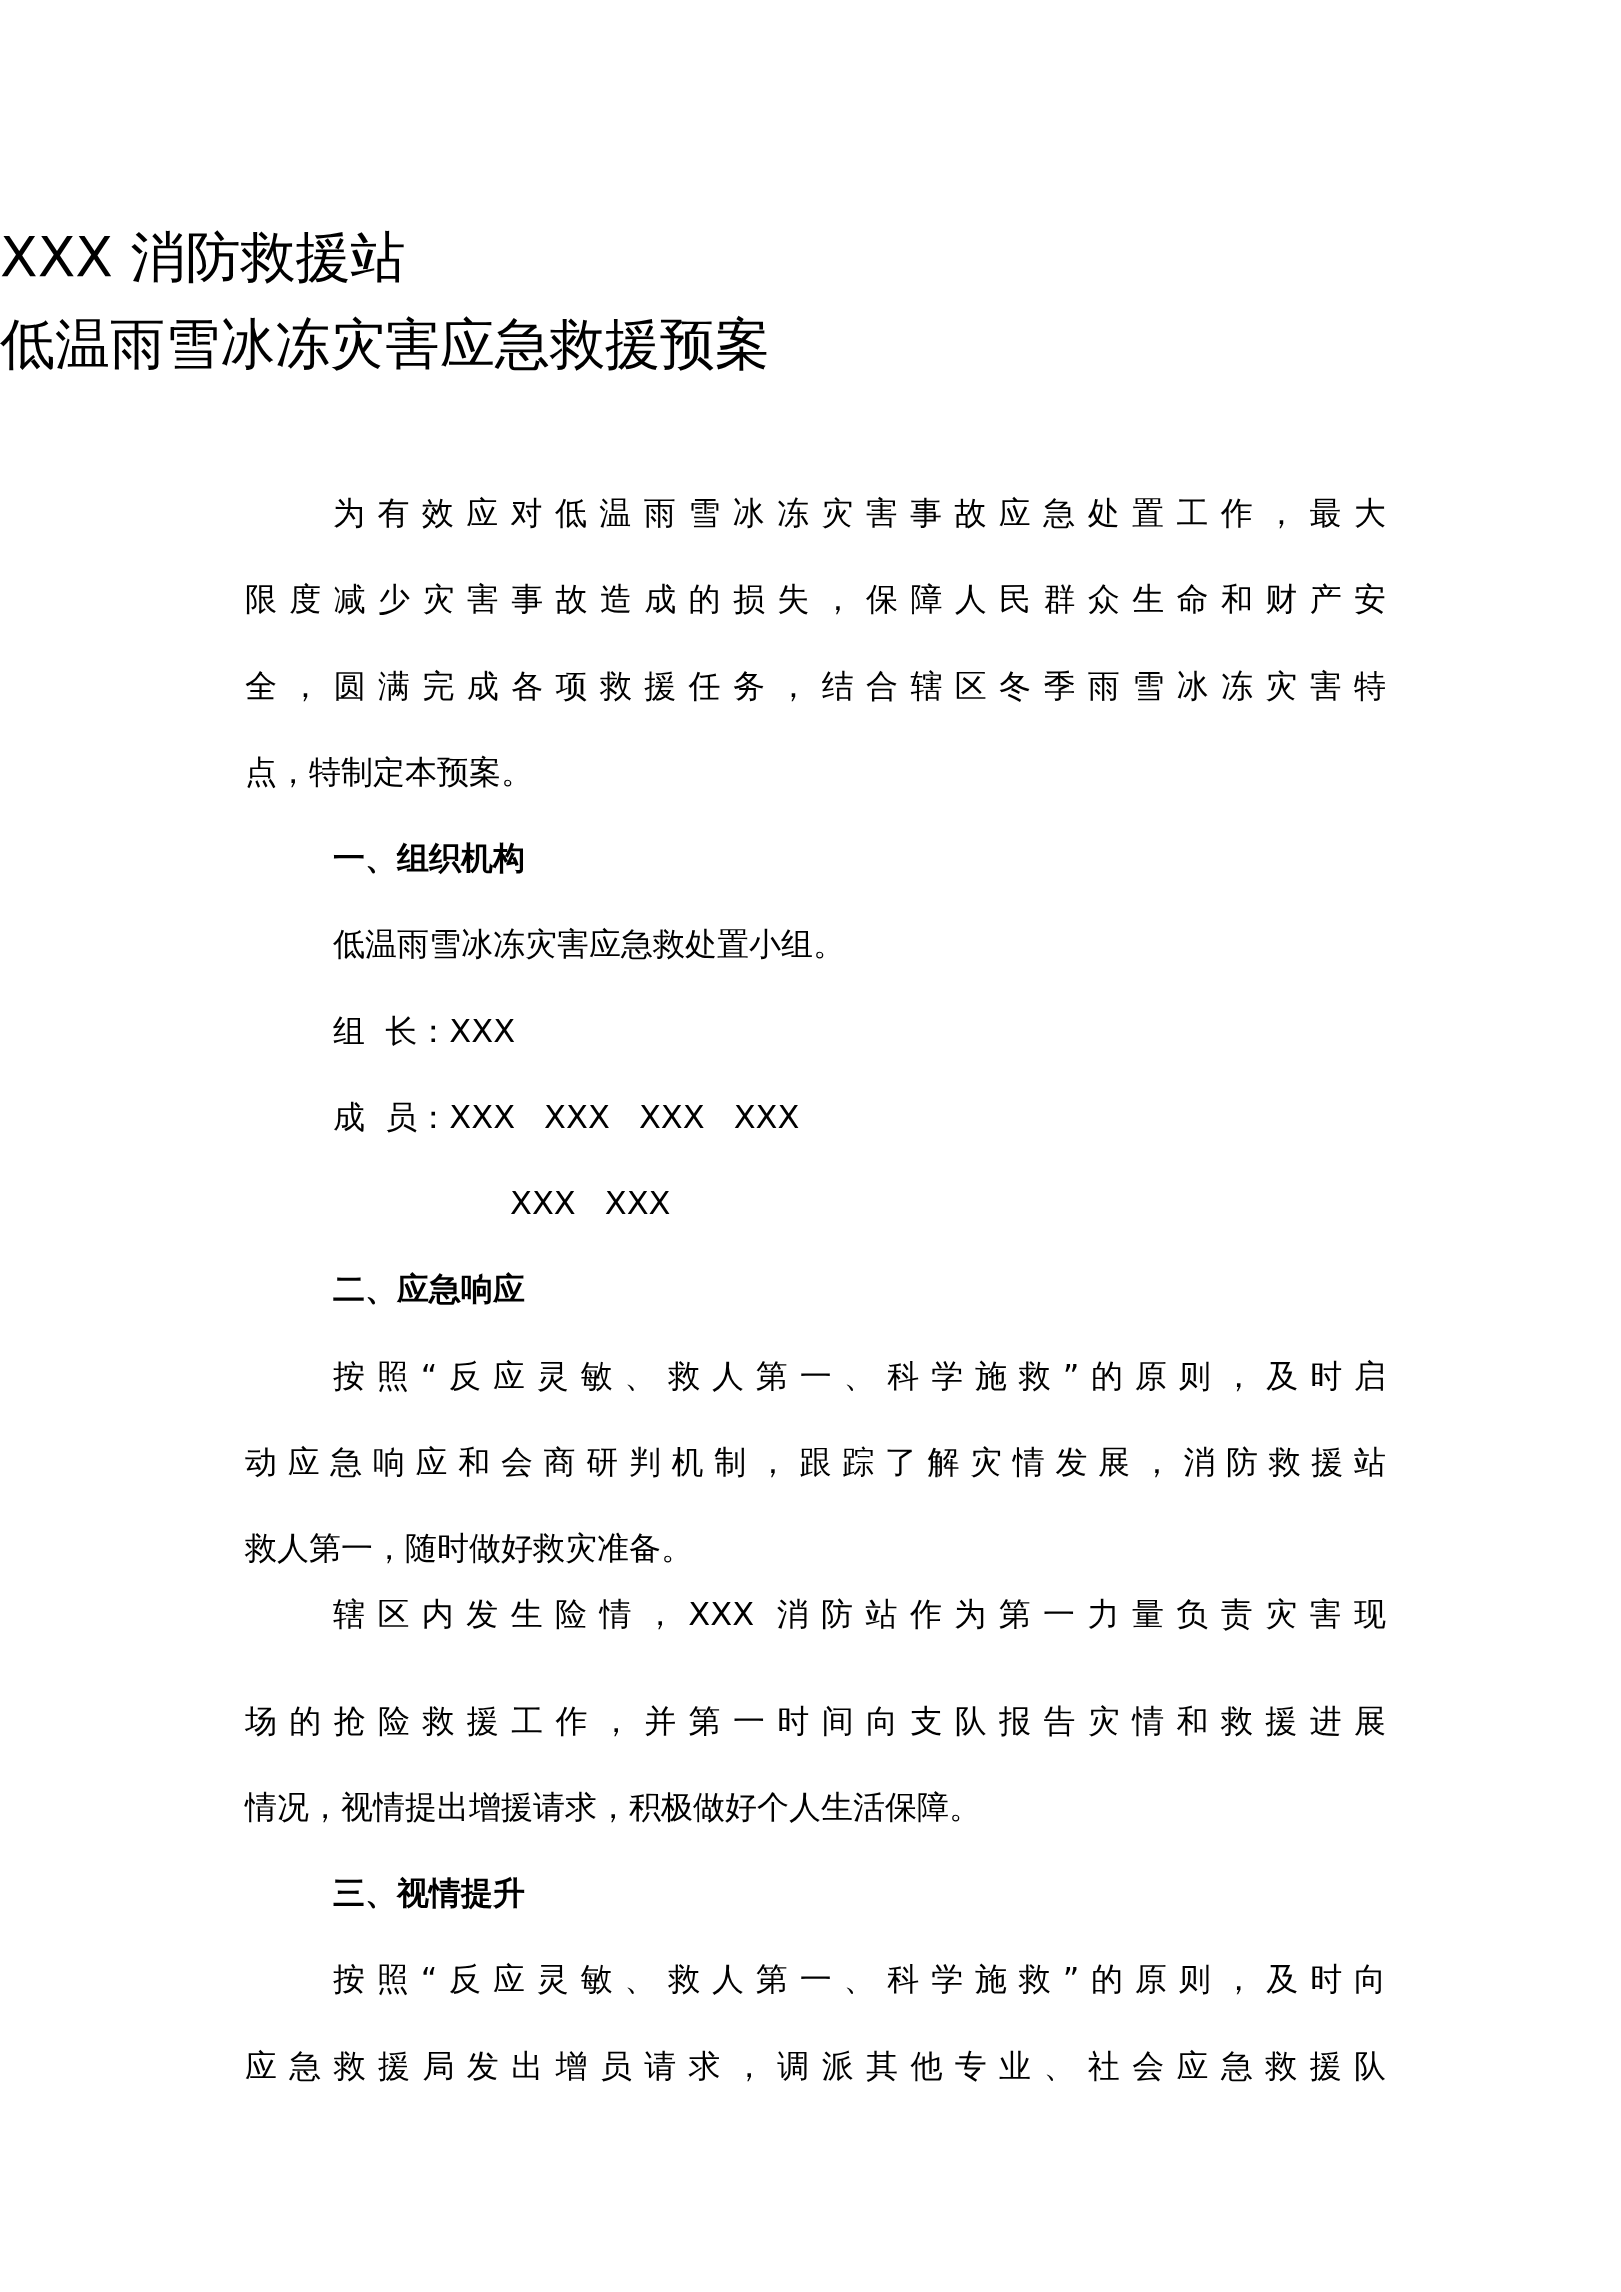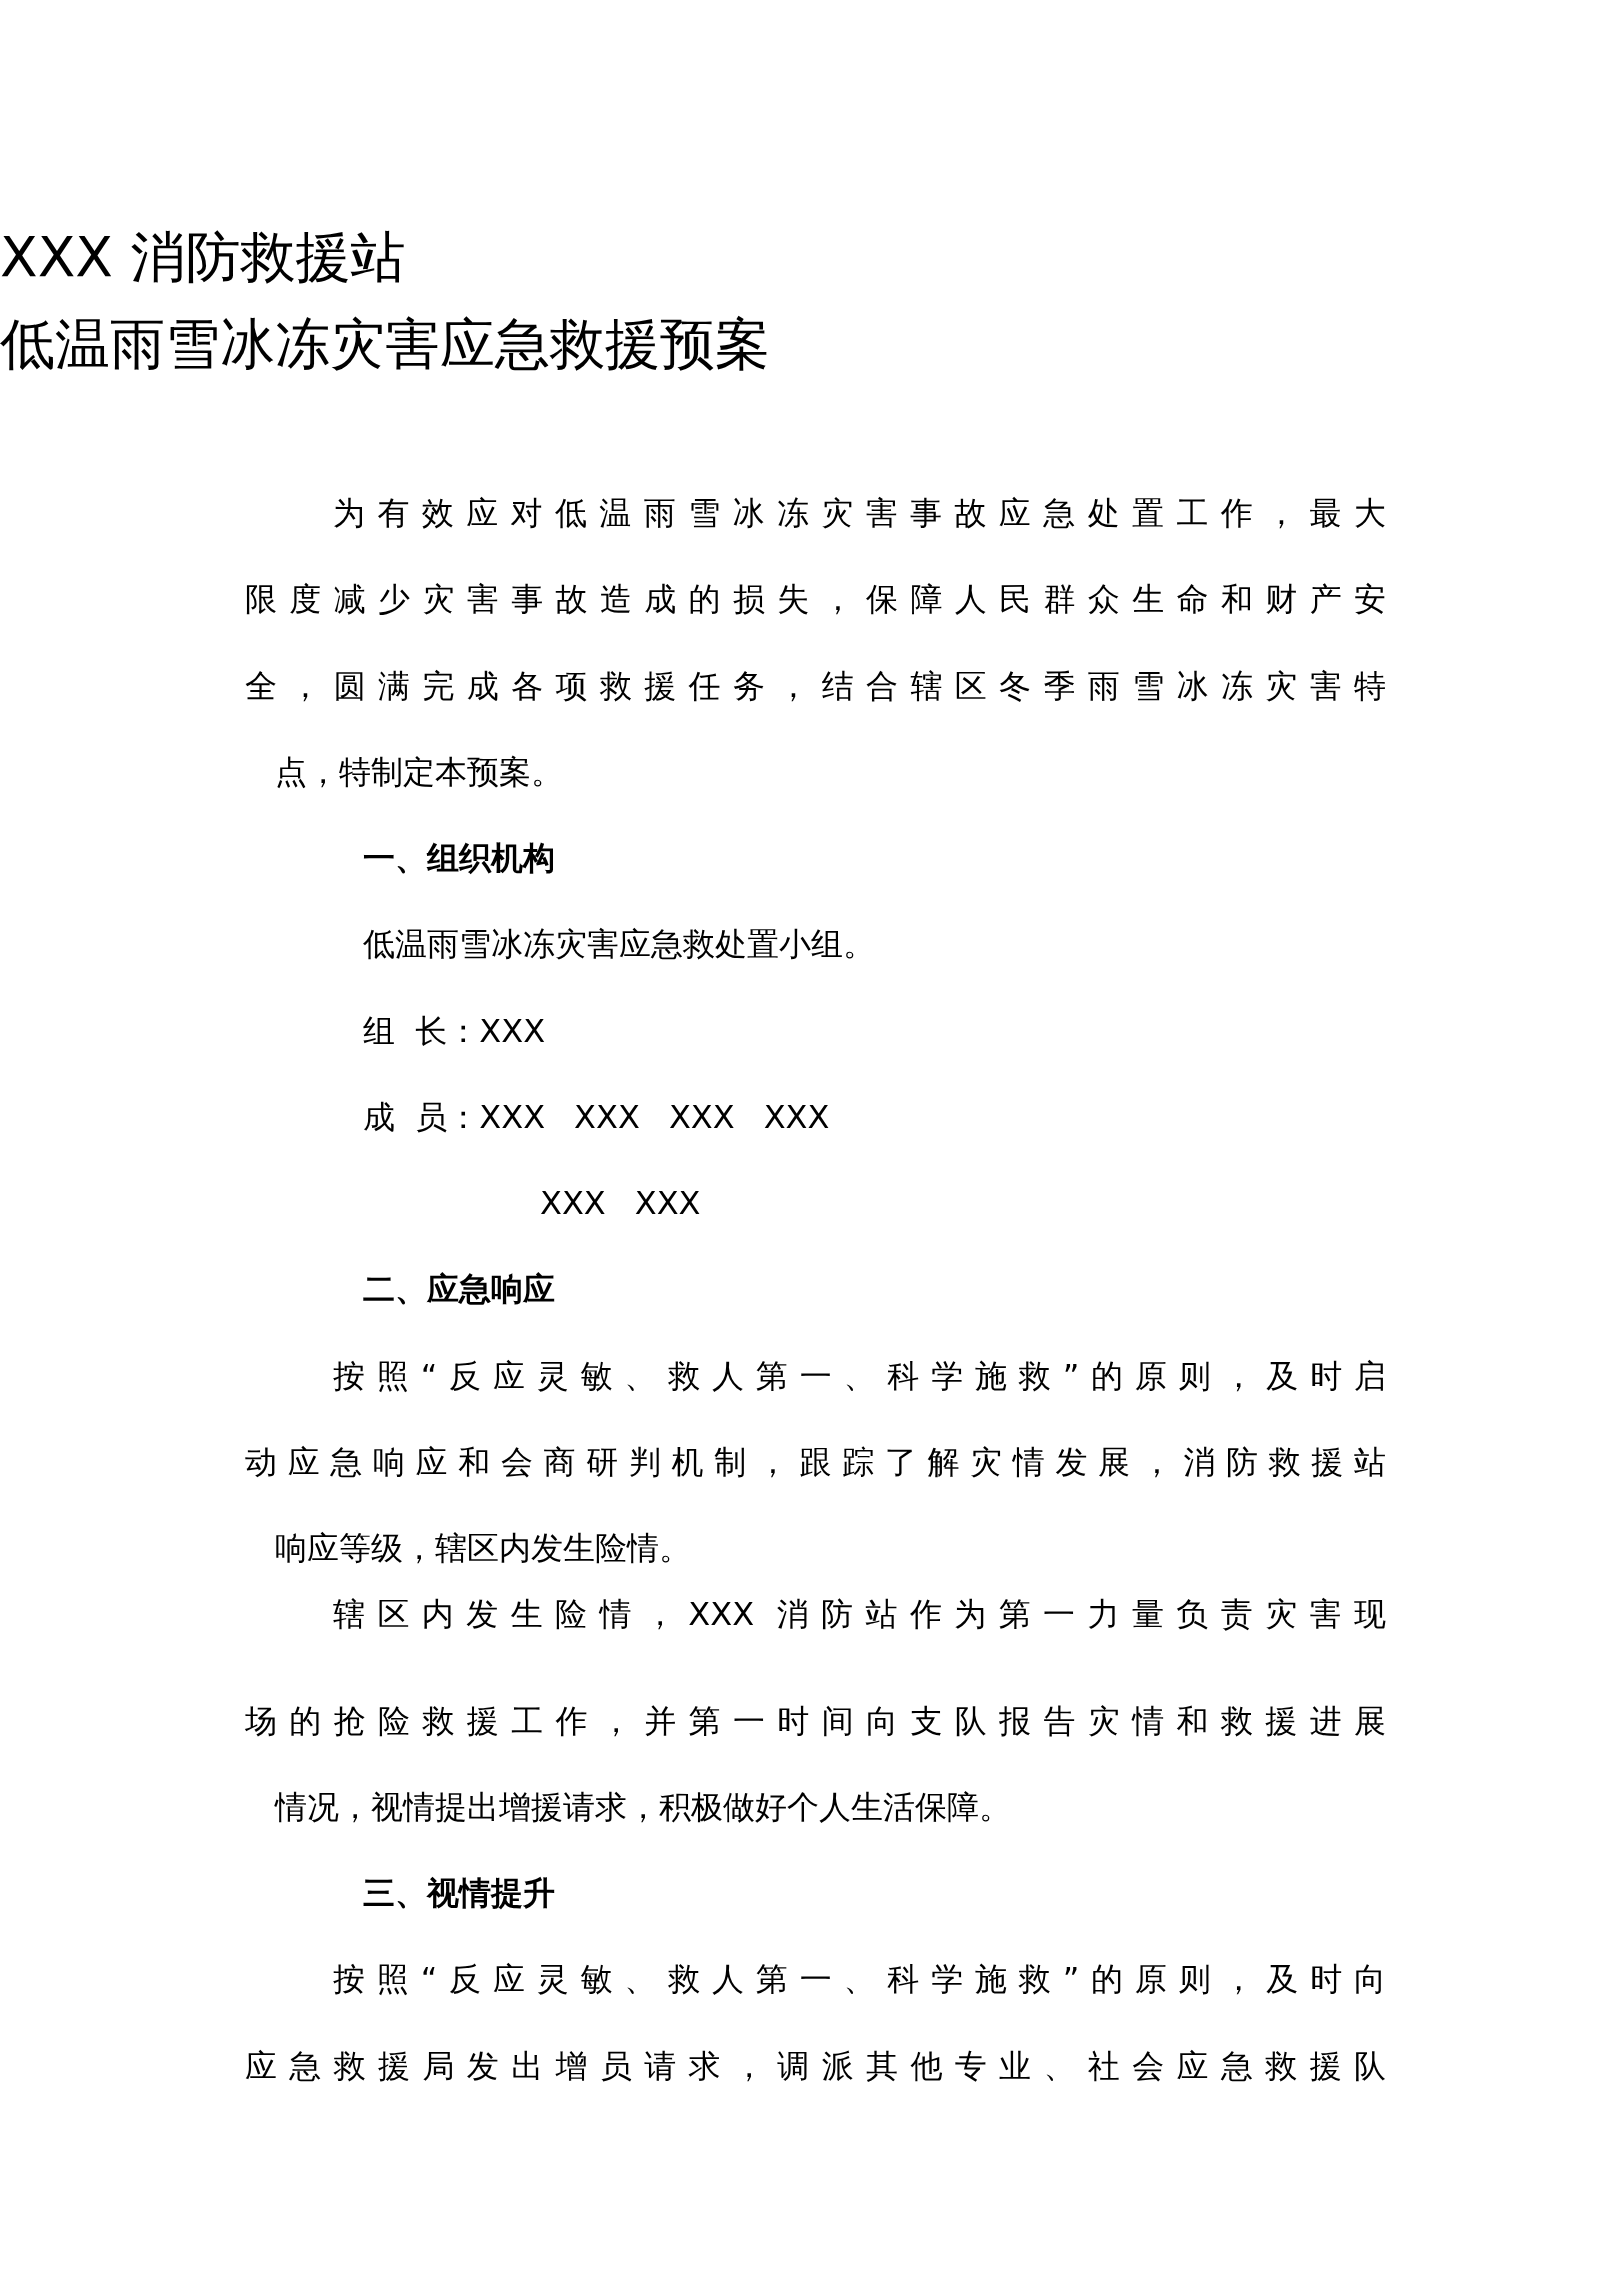--- a/index.html
+++ b/index.html
@@ -4,21 +4,21 @@
 <style>
   html, body { margin: 0; padding: 0; background: #ffffff; }
   body { width: 1621px; height: 2293px; position: relative; overflow: hidden;
          font-family: "DejaVu Sans", "Liberation Sans", sans-serif; color: #000; }
   .page { position: absolute; left: 0; top: 0; width: 1621px; height: 2293px; background: #fff; }
   .title { position: absolute; left: 0; width: 1621px; font-size: 55px; line-height: 65px; }
   .t1 { top: 225px; }
   .t2 { top: 312px; }
   .line { position: absolute; left: 245px; width: 1141px; font-size: 32px; line-height: 59px;
           white-space: nowrap; text-align: justify; text-align-last: justify; }
-  .line.last { text-align-last: left; margin-left: 30px; }
+  .line.last { text-align-last: left; }
   .indent { padding-left: 88px; width: 1053px; }
   .heading { font-weight: bold; }
   .label { display: inline-block; }
   .names span { display: inline-block; margin-right: 29px; }
 </style>
 </head>
 <body>
 
 <div class="page">
   <div class="title t1">XXX 消防救援站</div>
@@ -37,21 +37,21 @@
   <div class="line indent last names" style="top:1088px">
     <span class="label" style="white-space:pre;margin-right:0">成  员：</span><span>XXX</span><span>XXX</span><span>XXX</span><span>XXX</span>
   </div>
   <div class="line last names" style="top:1174px; left:510px; width:882px;">
     <span>XXX</span><span>XXX</span>
   </div>
 
   <div class="line indent last heading" style="top:1260px">二、应急响应</div>
   <div class="line indent" style="top:1347px">按照“反应灵敏、救人第一、科学施救”的原则，及时启</div>
   <div class="line" style="top:1433px">动应急响应和会商研判机制，跟踪了解灾情发展，消防救援站</div>
-  <div class="line last" style="top:1519px">响应等级，辖区内发生险情。</div>
+  <div class="line last" style="top:1519px">救人第一，随时做好救灾准备。</div>
   <div class="line indent" style="top:1585px">辖区内发生险情，XXX 消防站作为第一力量负责灾害现</div>
   <div class="line" style="top:1692px">场的抢险救援工作，并第一时间向支队报告灾情和救援进展</div>
   <div class="line last" style="top:1778px">情况，视情提出增援请求，积极做好个人生活保障。</div>
 
   <div class="line indent last heading" style="top:1864px">三、视情提升</div>
   <div class="line indent" style="top:1950px">按照“反应灵敏、救人第一、科学施救”的原则，及时向</div>
   <div class="line" style="top:2037px">应急救援局发出增员请求，调派其他专业、社会应急救援队</div>
 </div>
 
 

